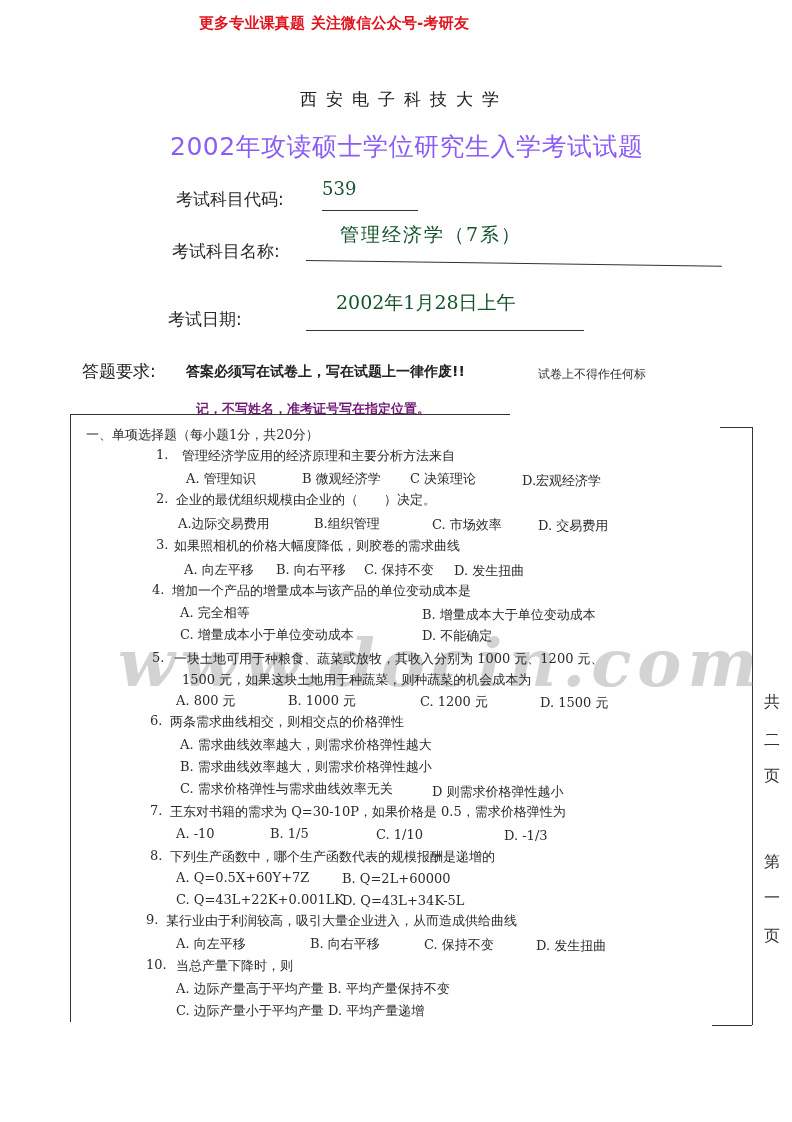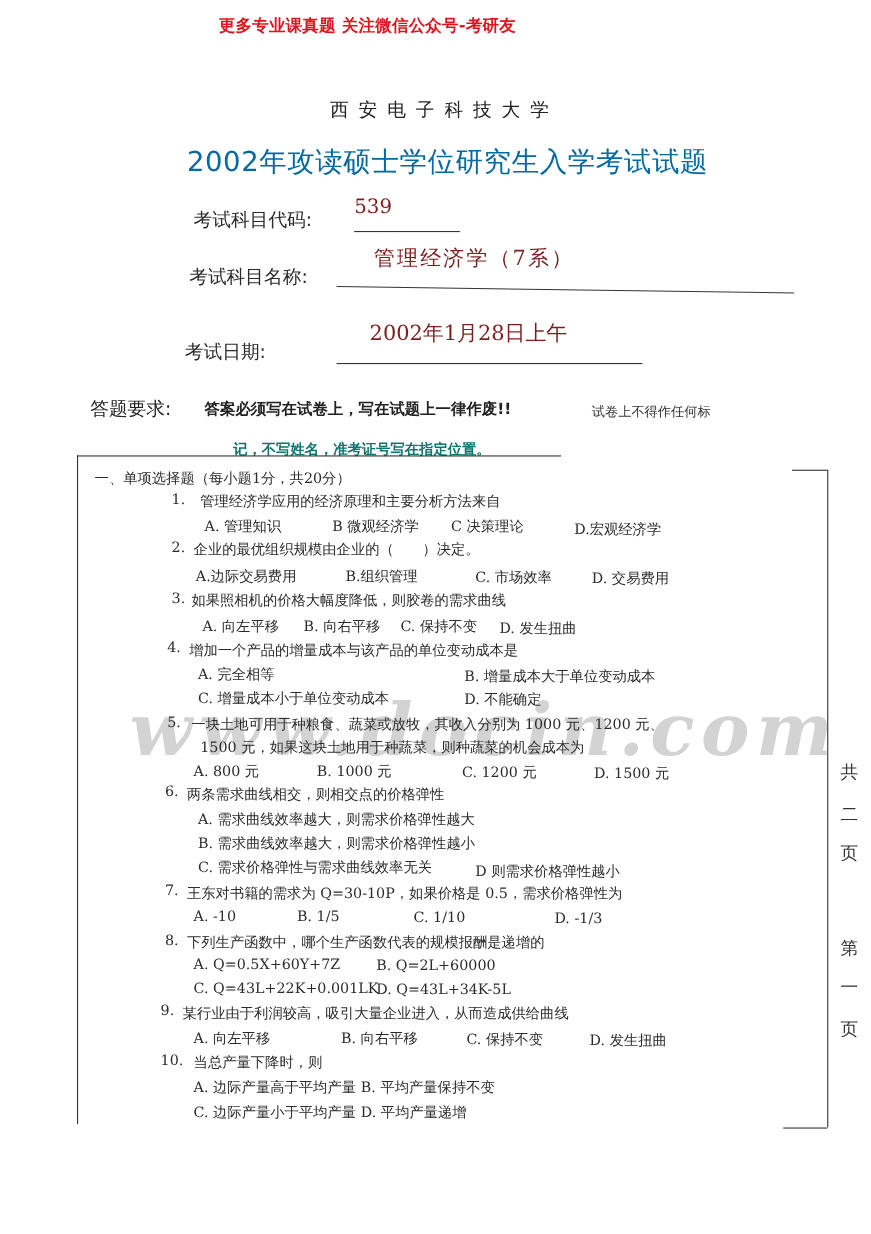--- a/index.html
+++ b/index.html
@@ -7,28 +7,28 @@
       width: 792px; height: 1122px; background: #ffffff; position: relative; overflow: hidden;
       font-family: "DejaVu Serif", "Liberation Serif", serif; color: #222;
     }
     .abs { position: absolute; white-space: nowrap; }
     .banner {
       left: 0; width: 668px; top: 14px; text-align: center;
       font-family: "DejaVu Sans", "Liberation Sans", sans-serif;
       font-weight: bold; font-size: 15px; color: #e0141c; letter-spacing: 0.2px;
     }
     .univ { left: 300px; top: 88px; font-size: 17px; letter-spacing: 9px; color: #222; }
-    .title { left: 170px; top: 130px; font-family: "DejaVu Sans", "Liberation Sans", sans-serif; font-size: 25px; color: #0369a1; letter-spacing: 0.5px; }
+    .title { left: 170px; top: 130px; font-family: "DejaVu Sans", "Liberation Sans", sans-serif; font-size: 25px; color: #8b5cf6; letter-spacing: 0.5px; }
     .label { font-family: "DejaVu Sans", "Liberation Sans", sans-serif; font-size: 17px; color: #2a2a2a; }
-    .value { font-size: 17px; color: #7f1d1d; }
+    .value { font-size: 17px; color: #14532d; }
     .line { position: absolute; height: 0; border-top: 1.5px solid #333; }
     .req-label { left: 82px; top: 360px; font-family: "DejaVu Sans", "Liberation Sans", sans-serif; font-size: 17px; color: #222; }
     .req-bold { left: 186px; top: 363px; font-family: "DejaVu Sans", "Liberation Sans", sans-serif; font-size: 14px; font-weight: bold; color: #222; }
     .req-tail { left: 538px; top: 366px; font-family: "DejaVu Sans", "Liberation Sans", sans-serif; font-size: 12px; color: #333; }
-    .req-line2 { left: 196px; top: 400px; font-family: "DejaVu Sans", "Liberation Sans", sans-serif; font-size: 13px; font-weight: bold; color: #0f766e; margin-left: 16px; }
+    .req-line2 { left: 196px; top: 400px; font-family: "DejaVu Sans", "Liberation Sans", sans-serif; font-size: 13px; font-weight: bold; color: #701a75; }
     .box-top { position: absolute; left: 70px; top: 414px; width: 440px; border-top: 1.5px solid #333; }
     .box-top-r { position: absolute; left: 720px; top: 427px; width: 32px; border-top: 1.5px solid #333; }
     .box-left { position: absolute; left: 70px; top: 414px; height: 608px; border-left: 1.5px solid #333; }
     .box-right { position: absolute; left: 752px; top: 427px; height: 598px; border-left: 1.5px solid #333; }
     .box-bot-r { position: absolute; left: 712px; top: 1025px; width: 40px; border-top: 1.5px solid #333; }
     .q { font-size: 13px; color: #2b2b2b; }
     .section { left: 86px; top: 426px; font-size: 13px; }
     .side { left: 764px; font-family: "DejaVu Sans", "Liberation Sans", sans-serif; font-size: 16px; color: #333; }
     .watermark {
       position: absolute; left: 118px; top: 624px; font-family: "DejaVu Serif", "Liberation Serif", serif;

